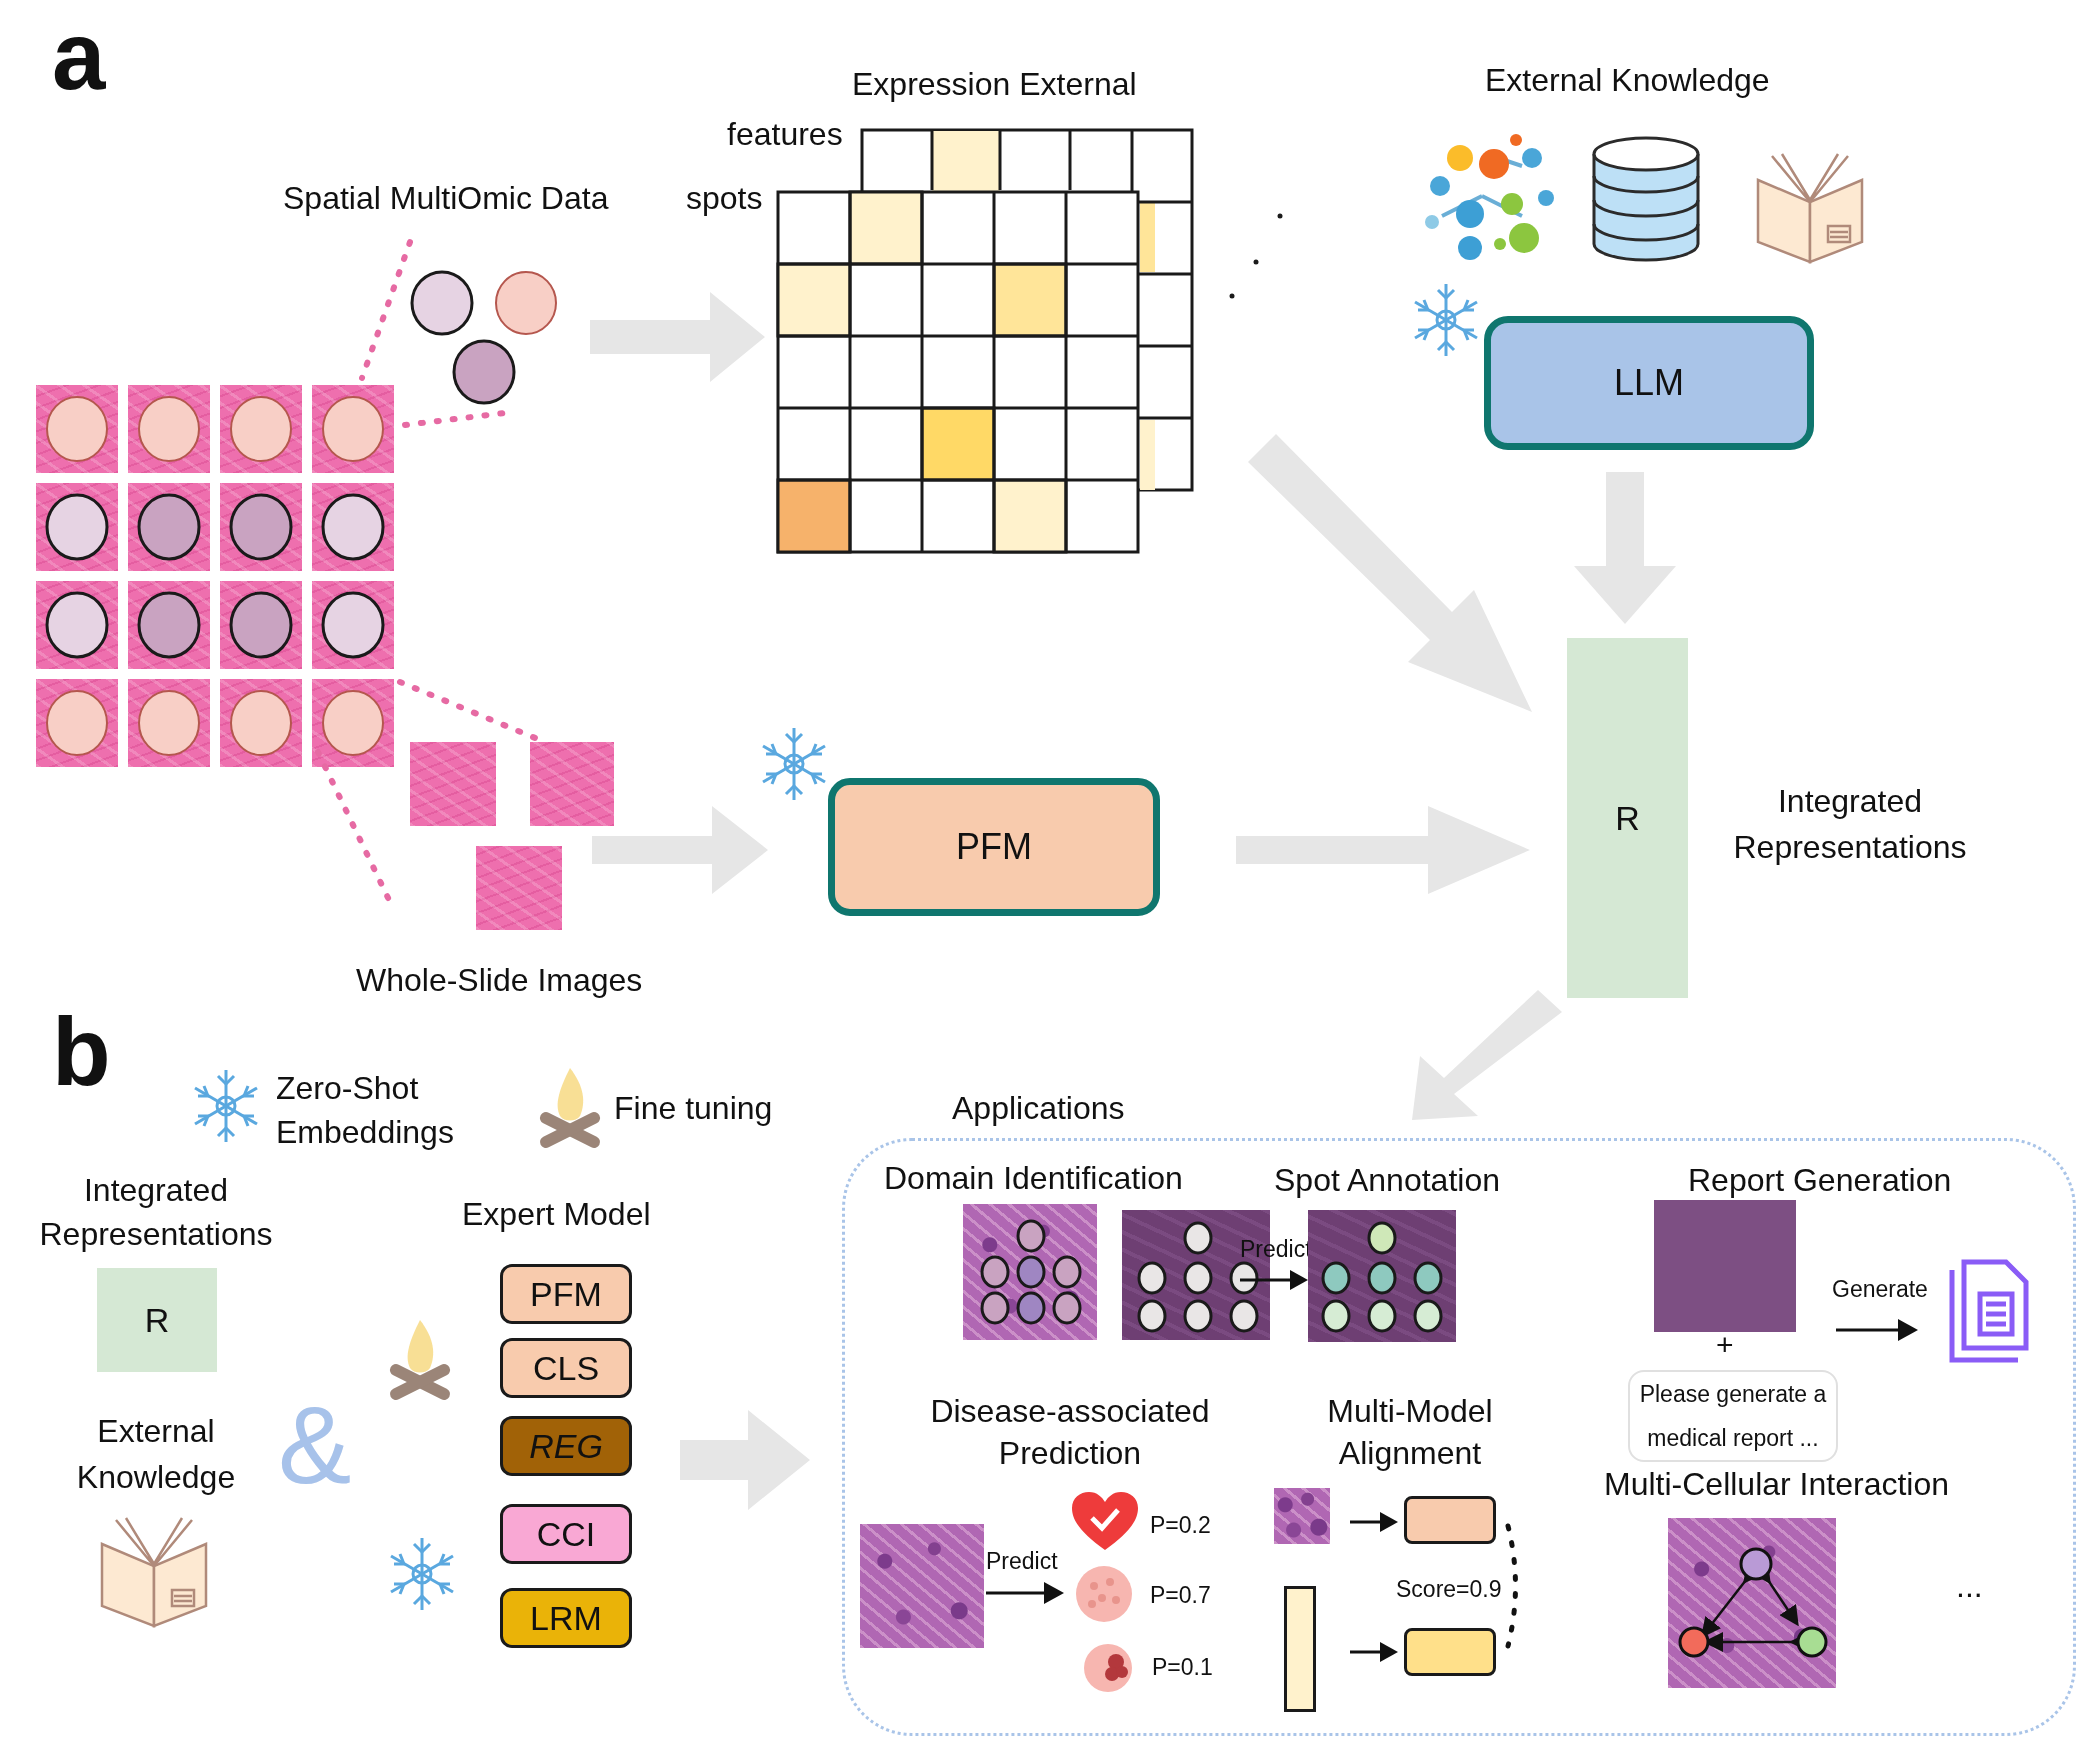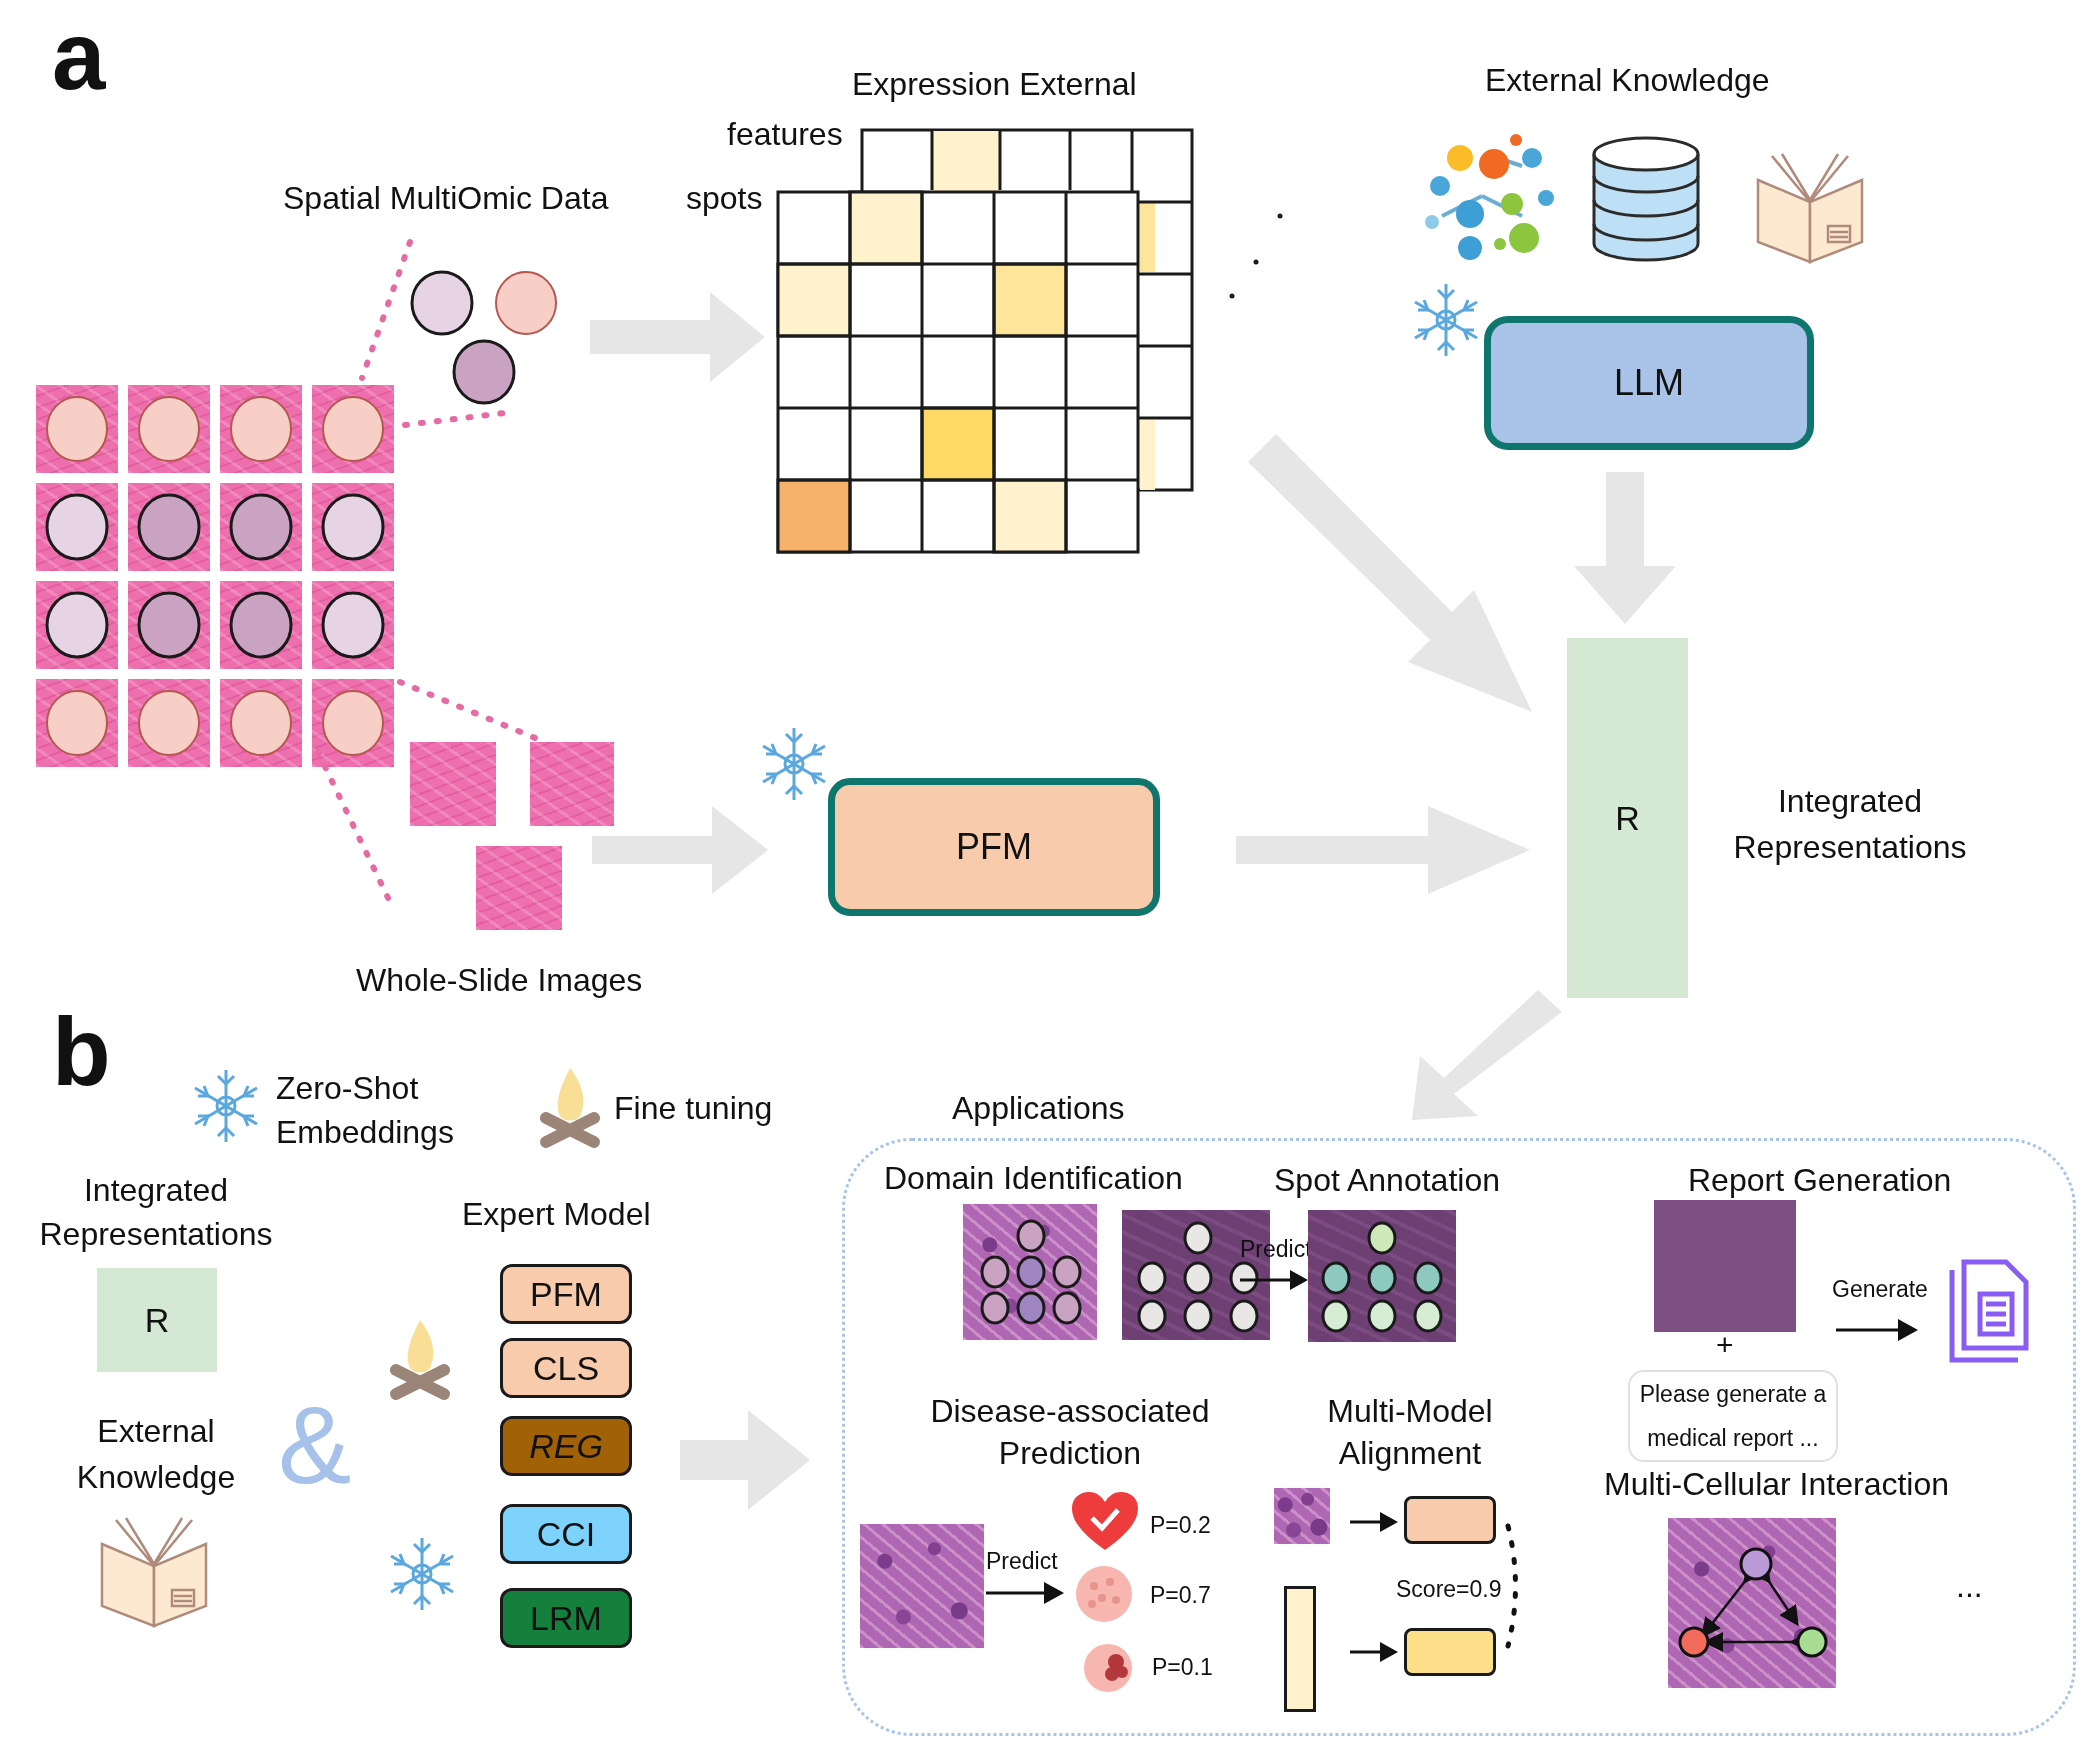--- a/index.html
+++ b/index.html
@@ -291,22 +291,22 @@
     <line x1="36" y1="4" x2="36" y2="76"></line>
       <line x1="5" y1="22" x2="67" y2="58"></line>
       <line x1="5" y1="58" x2="67" y2="22"></line>
     <circle cx="36" cy="40" r="9"></circle>
     <path d="M28 10 L36 18 L44 10 M28 70 L36 62 L44 70 M8 30 L18 30 L14 20 M64 50 L54 50 L58 60 M8 50 L18 50 L14 60 M64 30 L54 30 L58 20"></path>
   </g>
 </svg>
 <div class="expert" style="left:500px;top:1264px;background:#f8cbad;">PFM</div>
 <div class="expert" style="left:500px;top:1338px;background:#f8cbad;">CLS</div>
 <div class="expert" style="left:500px;top:1416px;background:#a16207;font-style:italic;">REG</div>
-<div class="expert" style="left:500px;top:1504px;background:#7dd3fc;text-align:center;">CCI</div>
-<div class="expert" style="left:500px;top:1588px;background:#15803d;">LRM</div>
+<div class="expert" style="left:500px;top:1504px;background:#f9a8d4;text-align:center;">CCI</div>
+<div class="expert" style="left:500px;top:1588px;background:#eab308;">LRM</div>
 
 <div class="txt t32" style="left:952px;top:1090px;">Applications</div>
 <div class="abs" style="left:842px;top:1138px;width:1234px;height:598px;border:3px dotted #a9c4e8;border-radius:70px;box-sizing:border-box;"></div>
 
 <div class="txt t32" style="left:884px;top:1160px;">Domain Identification</div>
 <div class="histo" style="left:963px;top:1204px;width:134px;height:136px;"></div>
 <svg width="134" height="136" style="left:963px;top:1204px;">
   <g stroke="#1a1a1a" stroke-width="3">
     <ellipse cx="68" cy="32" rx="13" ry="15" fill="#c9a3c1"></ellipse>
     <ellipse cx="32" cy="68" rx="13" ry="15" fill="#c9a3c1"></ellipse>

